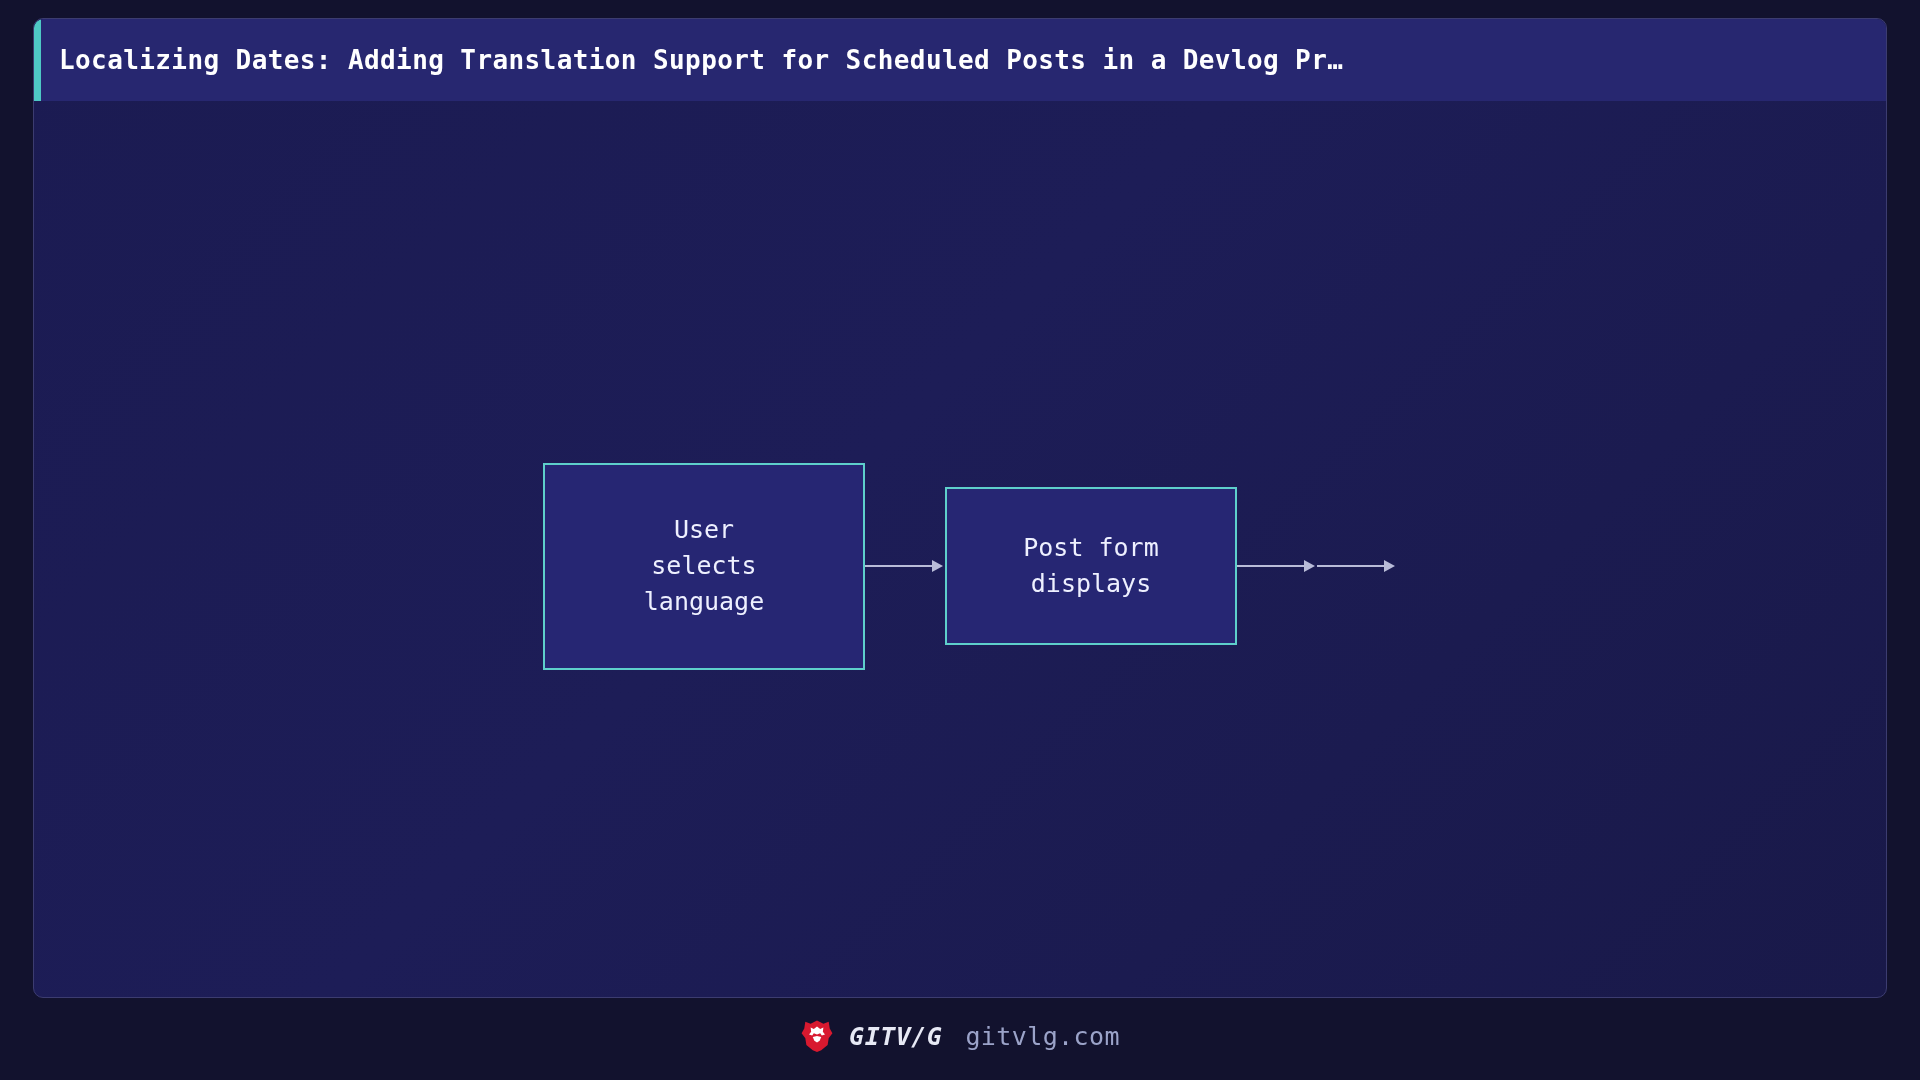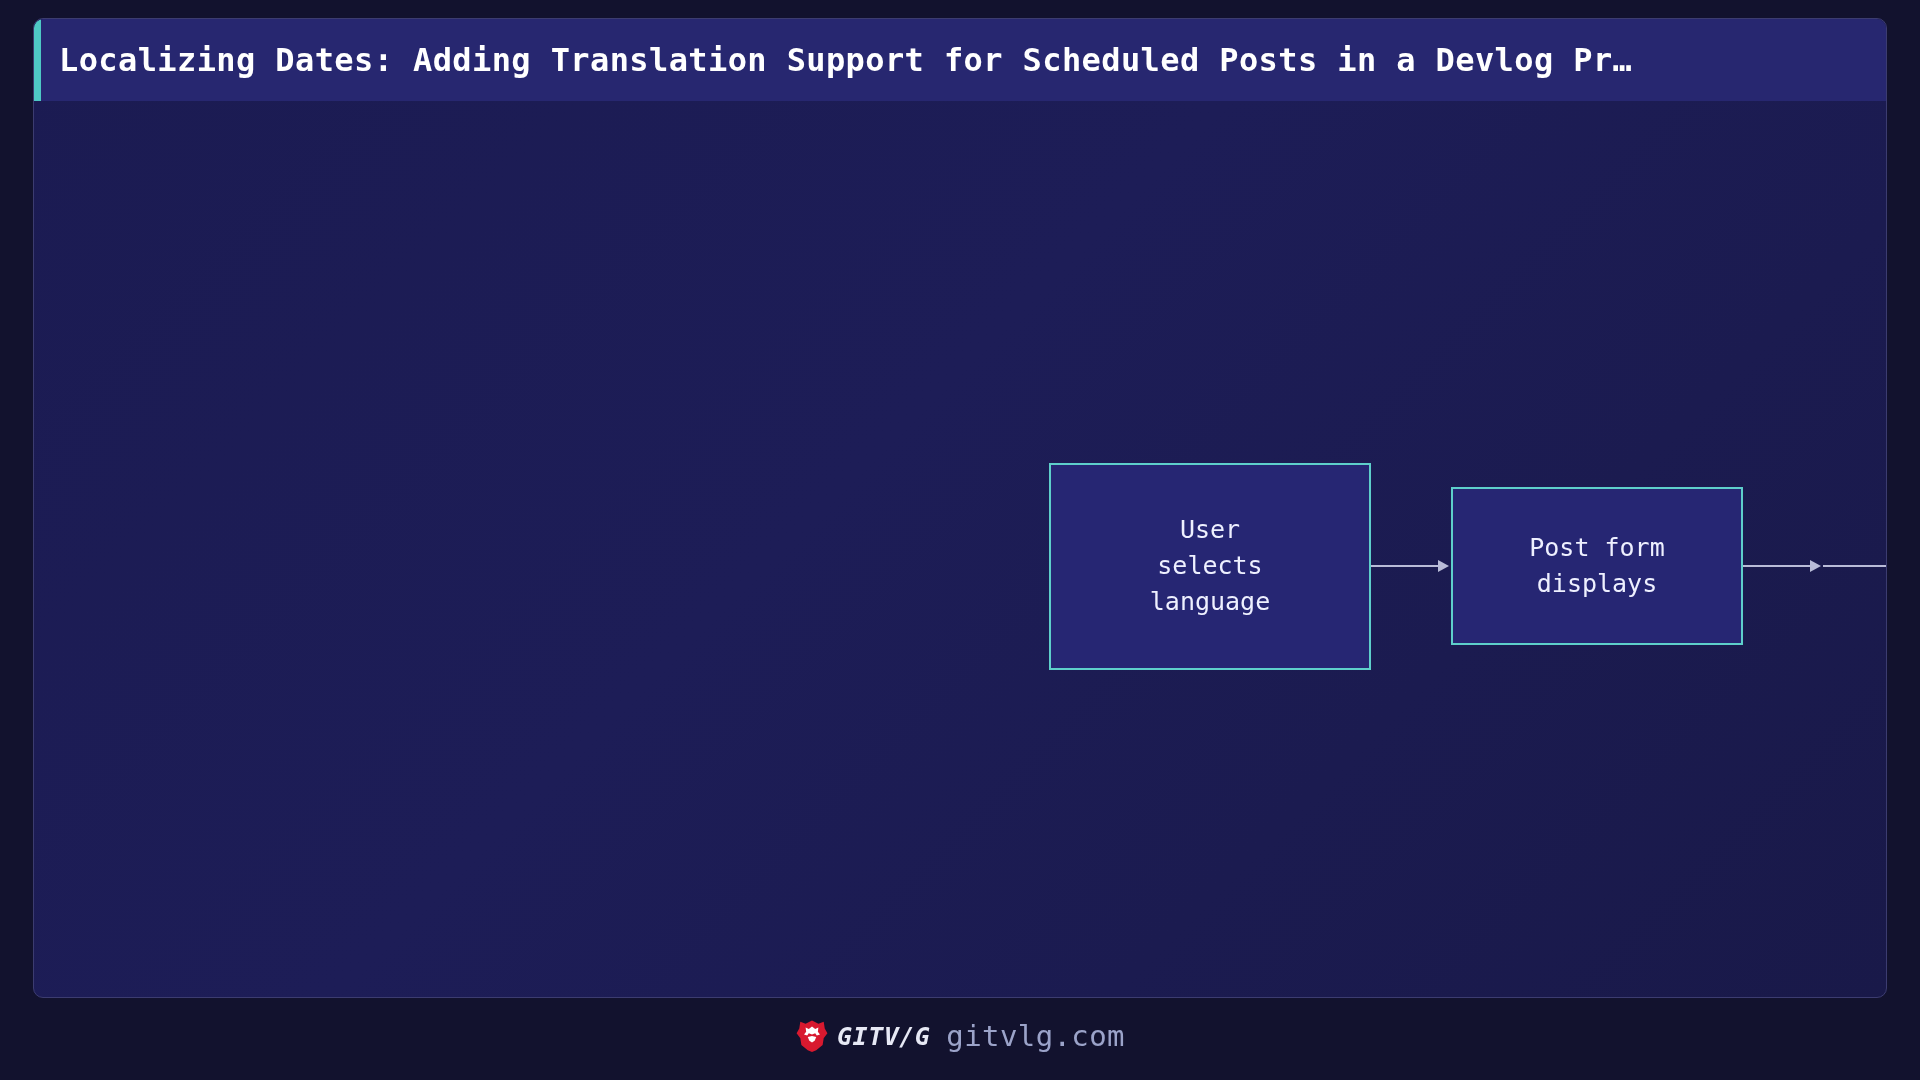--- a/index.html
+++ b/index.html
@@ -52,47 +52,47 @@
     height: 100%;
     background: #4ec9c5;
   }
 
   #title-text {
     position: relative;
     margin-left: 25px;
     margin-right: 12px;
     color: #ffffff;
     font-family: "DejaVu Sans Mono", monospace;
-    font-size: 32px;
+    font-size: 26px;
     font-weight: bold;
     letter-spacing: 0.4px;
     white-space: nowrap;
     overflow: hidden;
     text-overflow: ellipsis;
     max-width: 1810px;
   }
 
   
   #diagram {
     position: absolute;
     left: 0;
     top: 82px;
     width: 100%;
     height: 898px;
   }
 
   #flow-row {
     position: absolute;
-    left: 17px;
+    left: 10px;
     top: 360px;
     width: 100%;
     height: 210px;
     display: flex;
     align-items: center;
-    justify-content: flex-end;
+    justify-content: center;
   }
 
   .flow-node {
     background: #262673;
     border: 2px solid #5ecfcb;
     color: #eef0ff;
     font-family: "DejaVu Sans Mono", monospace;
     font-size: 25px;
     line-height: 36px;
     text-align: center;
@@ -144,42 +144,42 @@
   
   #footer {
     position: absolute;
     left: 0;
     top: 1012px;
     width: 1920px;
     height: 48px;
     display: flex;
     align-items: center;
     justify-content: center;
-    gap: 8px;
+    gap: 15px;
   }
 
   #lion-logo {
     width: 34px;
     height: 34px;
     display: block;
   }
 
   #brand-name {
     color: #e7e9f5;
     font-family: "DejaVu Sans Mono", monospace;
     font-size: 25px;
     font-weight: bold;
     font-style: italic;
     letter-spacing: 0.5px;
   }
 
   #brand-url {
     color: #9ba3c9;
     font-family: "DejaVu Sans Mono", monospace;
-    font-size: 29px;
+    font-size: 25px;
     letter-spacing: 0.4px;
     margin-left: 8px;
   }
 </style>
 </head>
 <body>
 
 <div id="app-root">
 
   <div id="title-bar">

